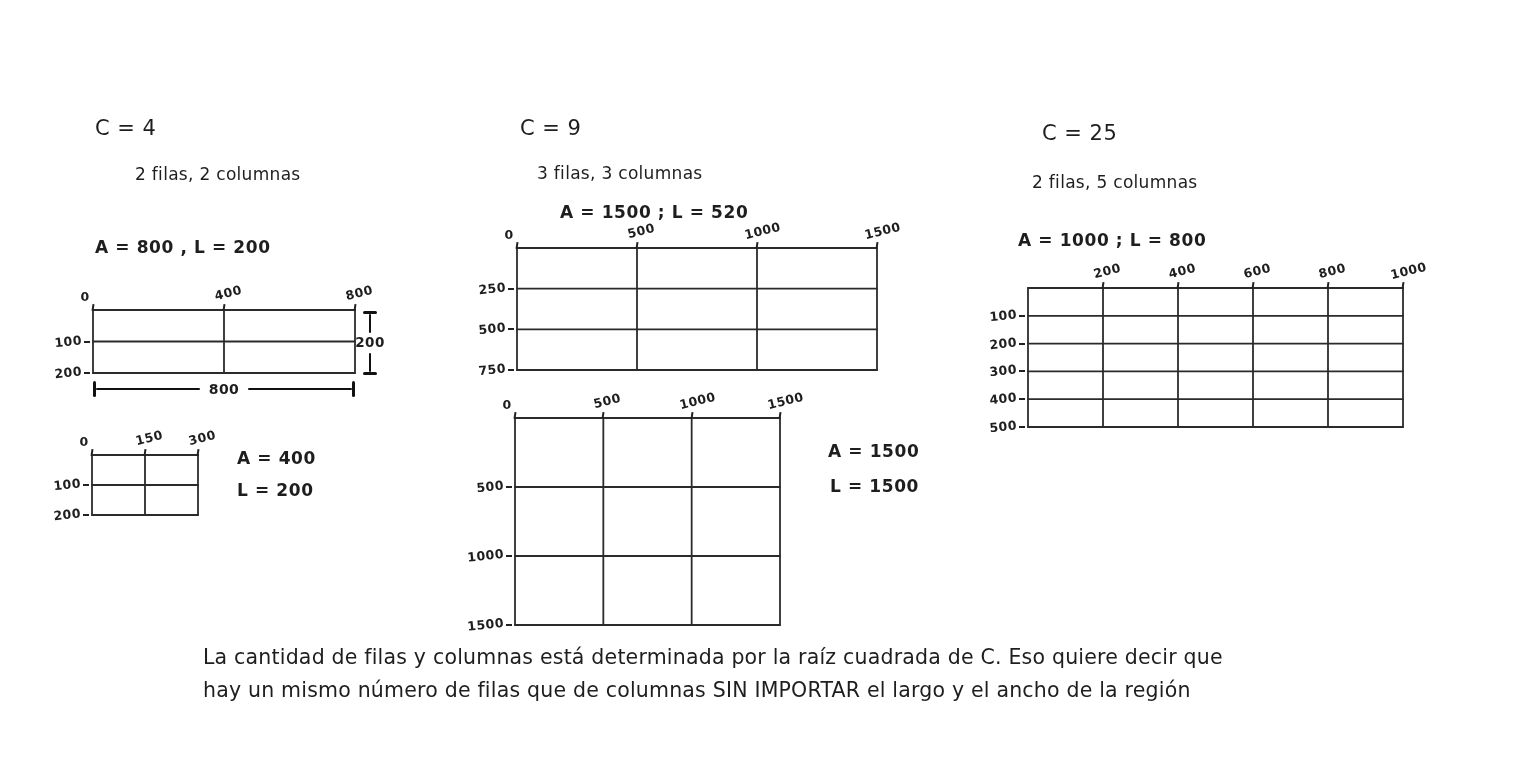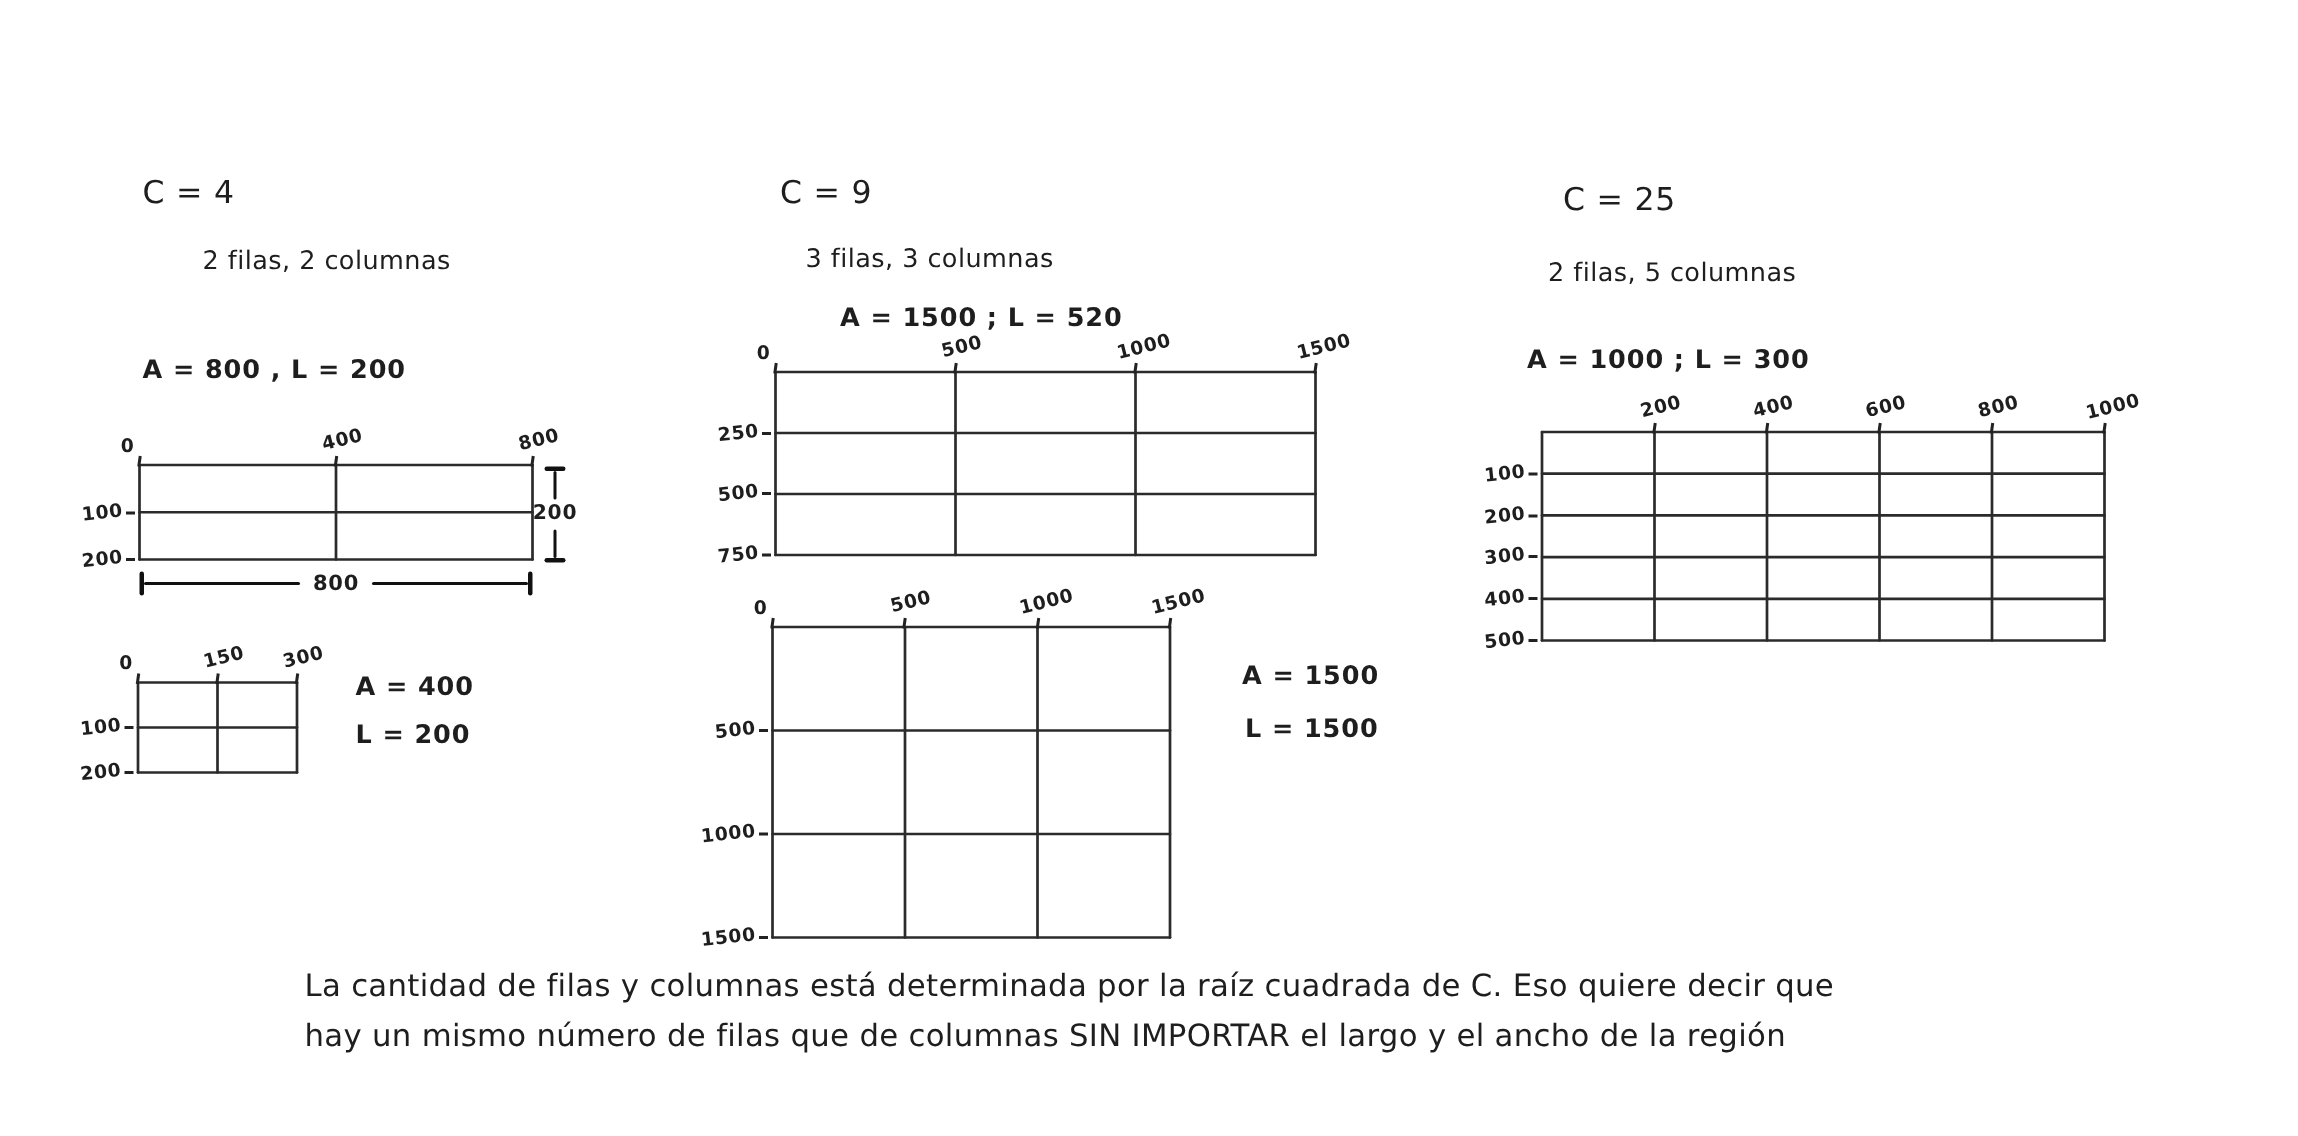--- a/index.html
+++ b/index.html
@@ -165,21 +165,21 @@
       <span class="yt" style="top: 138.007px;">1000</span>
       <i class="ytm" style="top: 207px;"></i>
       <span class="yt" style="top: 207px;">1500</span>
     </div>
 
   <div class="abs params" style="left:828px;top:441px;">A = 1500</div>
   <div class="abs params" style="left:830px;top:476px;">L = 1500</div>
 
   <div class="abs heading" style="left:1018px;top:121px;margin-left:24px;">C = 25</div>
   <div class="abs sub" style="left:1032px;top:172px;">2 filas, 5 columnas</div>
-  <div class="abs params" style="left:1018px;top:230px;">A = 1000  ;   L = 300</div>
+  <div class="abs params" style="left:1018px;top:230px;">A = 1000  ;   L = 800</div>
 
   <div class="grid-box" style="left:1028px;top:288px;width:375px;height:139px;">
       <svg width="375" height="139" class="grid-svg">
         <line x1="0" y1="0" x2="375" y2="0"></line>
         <line x1="0" y1="27.8" x2="375" y2="27.8"></line>
         <line x1="0" y1="55.6" x2="375" y2="55.6"></line>
         <line x1="0" y1="83.4" x2="375" y2="83.4"></line>
         <line x1="0" y1="111.2" x2="375" y2="111.2"></line>
         <line x1="0" y1="139" x2="375" y2="139"></line>
         <line x1="0" y1="0" x2="0" y2="139"></line>

